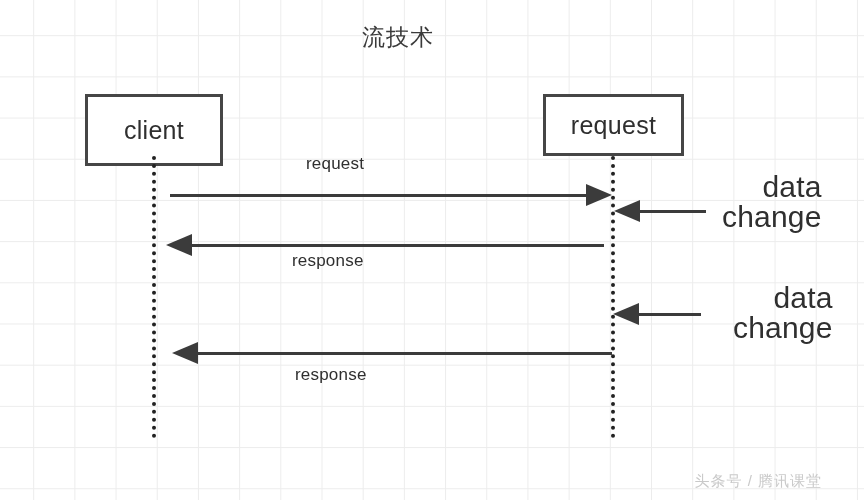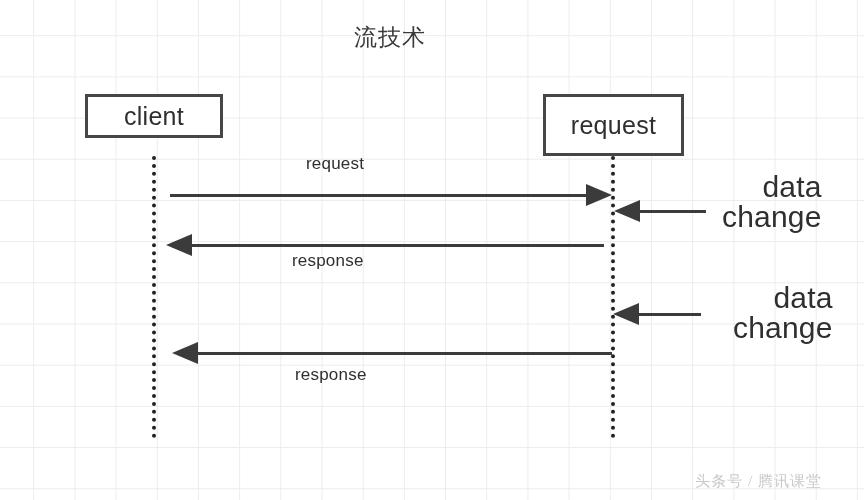--- a/index.html
+++ b/index.html
@@ -18,21 +18,21 @@
       linear-gradient(to bottom, #ececec 1px, transparent 1px);
     background-size: 41.2px 41.2px;
     background-position: -8px -6px;
     font-family: "Liberation Sans", "DejaVu Sans", sans-serif;
     -webkit-font-smoothing: antialiased;
   }
 
   
   .title {
     position: absolute;
-    left: 0;
+    left: 8px;
     top: 22px;
     width: 780px;
     text-align: center;
     font-size: 23px;
     color: #3a3a3a;
     letter-spacing: 1px;
     font-family: "DejaVu Sans", "Liberation Sans", sans-serif;
   }
 
   
@@ -41,21 +41,21 @@
     box-sizing: border-box;
     border: 3px solid #464646;
     background: #ffffff;
     display: flex;
     align-items: center;
     justify-content: center;
     font-size: 25px;
     color: #2f2f2f;
     letter-spacing: 0.3px;
   }
-  #participant-client { left: 85px; top: 94px; width: 138px; height: 44px; }
+  #participant-client { left: 85px; top: 94px; width: 138px; height: 72px; }
   #participant-server { left: 543px; top: 94px; width: 141px; height: 62px; }
 
   
   .lifeline {
     position: absolute;
     width: 0;
     border-left: 4px dotted #222222;
   }
   #lifeline-client { left: 152px; top: 156px; height: 282px; }
   #lifeline-server { left: 611px; top: 156px; height: 282px; }
@@ -120,21 +120,21 @@
   #label-datachange2 { left: 733px; top: 283px; }
 
   
   .watermark {
     position: absolute;
     right: 42px;
     bottom: 9px;
     font-size: 15px;
     color: #c9c9c9;
     letter-spacing: 1px;
-    font-family: Liberation Serif, serif;
+    font-family: Liberation Sans, sans-serif;
   }
 </style>
 </head>
 <body>
 
 <div id="canvas">
 
   <div class="title">流技术</div>
 
   <div class="participant" id="participant-client">

